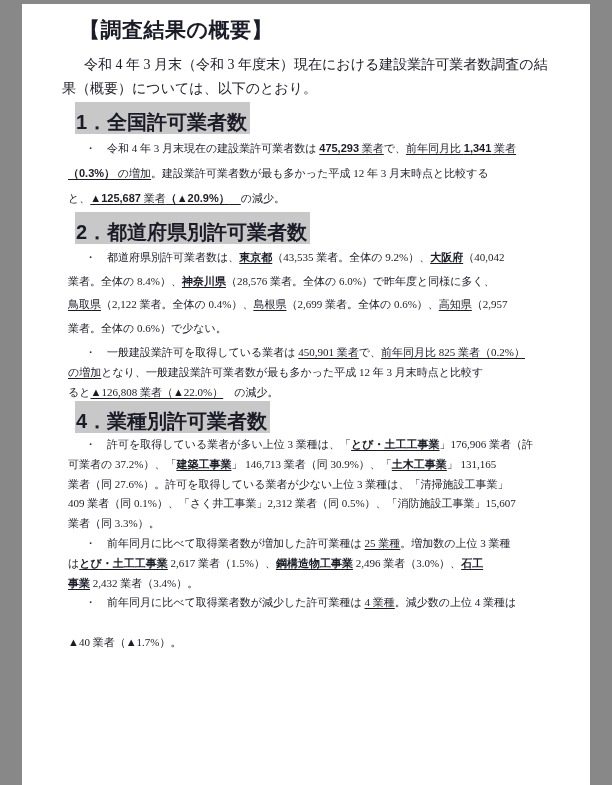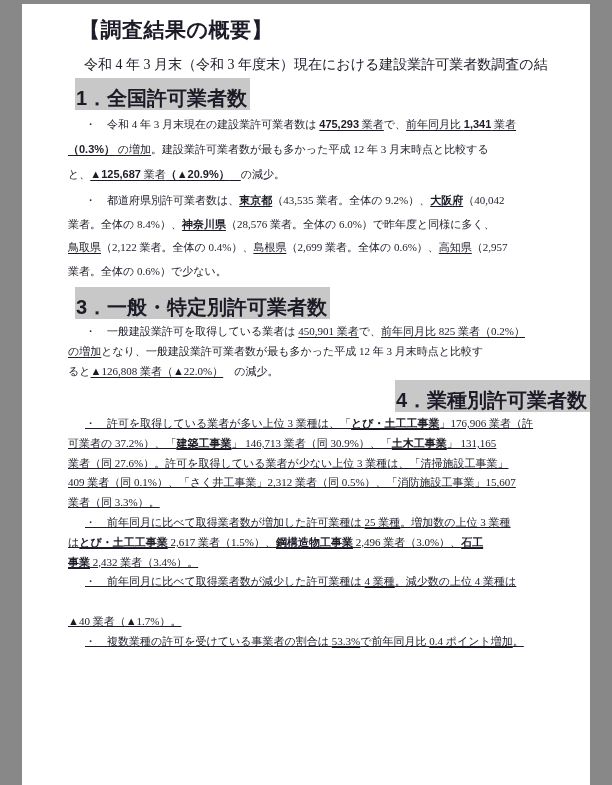--- a/index.html
+++ b/index.html
@@ -39,80 +39,79 @@
     line-height:24px;
   }
   .sec-heading{
     margin:9px 0 2px 53px;
     font-family:"Liberation Sans","DejaVu Sans",sans-serif;
     font-weight:700;
     font-size:20px;
     line-height:24px;
   }
   .sec3 .sec-heading{margin-top:12px;}
-  .sec4 .sec-heading{margin-top:7px;text-align:right;}
+  .sec4 .sec-heading{margin-top:7px;}
   .bullets{
     margin-top:2px;
     font-size:11px;
   }
   .sec-heading .hl{
     background:var(--hl,#c8c8c8);
     padding:9px 3px 1px 1px;
   }
   .para{
     margin:0 34px 0 46px;
     text-indent:17px;
   }
   .sec1 .para{line-height:25px;}
   .sec2 .para{line-height:23.5px;}
   .sec3 .para{line-height:20px;}
-  .sec4 .para{line-height:19.8px;text-decoration:underline;}
+  .sec4 .para{line-height:19.8px;}
   .b{
     font-family:"Liberation Sans","DejaVu Sans",sans-serif;
     font-weight:700;
   }
   .u{
     text-decoration:underline;
     text-underline-offset:2px;
   }
 </style>
 </head>
 <body>
 
 <div class="page">
 
   <h1 class="title">【調査結果の概要】</h1>
 
   <div class="intro">
-      <p class="para"><span class="">　令和 4 年 3 月末（令和 3 年度末）現在における建設業許可業者数調査の結</span><br></p>
+      <p class="para"><span class="">　令和 4 年 3 月末（令和 3 年度末）現在における建設業許可業者数調査の結</span><br><span class="">果（概要）については、以下のとおり。</span></p>
     </div>
 
   <section class="sec sec1">
     <h2 class="sec-heading"><span class="hl">1．全国許可業者数</span></h2>
     <div class="bullets">
         <p class="para"><span class="">・　令和 4 年 3 月末現在の建設業許可業者数は </span><span class="b u">475,293</span><span class="u"> 業者</span><span class="">で、</span><span class="u">前年同月比 </span><span class="b u">1,341</span><span class="u"> 業者</span><br><span class="b u">（0.3%）</span><span class="u"> の増加</span><span class="">。建設業許可業者数が最も多かった平成 12 年 3 月末時点と比較する</span><br><span class="">と、</span><span class="b u">▲125,687</span><span class="u"> 業者</span><span class="b u">（▲20.9%）</span><span class="u">　</span><span class="">の減少。</span></p>
       </div>
   </section>
 
   <section class="sec sec2">
+    <h2 class="sec-heading"><span class="hl">2．都道府県別許可業者数</span></h2>
     <div class="bullets">
         <p class="para"><span class="">・　都道府県別許可業者数は、</span><span class="b u">東京都</span><span class="">（43,535 業者。全体の 9.2%）、</span><span class="b u">大阪府</span><span class="">（40,042</span><br><span class="">業者。全体の 8.4%）、</span><span class="b u">神奈川県</span><span class="">（28,576 業者。全体の 6.0%）で昨年度と同様に多く、</span><br><span class="u">鳥取県</span><span class="">（2,122 業者。全体の 0.4%）、</span><span class="u">島根県</span><span class="">（2,699 業者。全体の 0.6%）、</span><span class="u">高知県</span><span class="">（2,957</span><br><span class="">業者。全体の 0.6%）で少ない。</span></p>
       </div>
   </section>
 
   <section class="sec sec3">
-    <h2 class="sec-heading"><span class="hl">3．一般・特定別許可業者数</span></h2>
     <div class="bullets">
         <p class="para"><span class="">・　一般建設業許可を取得している業者は </span><span class="u">450,901 業者</span><span class="">で、</span><span class="u">前年同月比 825 業者（0.2%）</span><br><span class="u">の増加</span><span class="">となり、一般建設業許可業者数が最も多かった平成 12 年 3 月末時点と比較す</span><br><span class="">ると</span><span class="u">▲126,808 業者（▲22.0%）</span><span class="">　の減少。</span></p>
       </div>
   </section>
 
   <section class="sec sec4">
     <h2 class="sec-heading"><span class="hl">4．業種別許可業者数</span></h2>
     <div class="bullets">
         <p class="para"><span class="">・　許可を取得している業者が多い上位 3 業種は、「</span><span class="b u">とび・土工工事業</span><span class="">」176,906 業者（許</span><br><span class="">可業者の 37.2%）、「</span><span class="b u">建築工事業</span><span class="">」 146,713 業者（同 30.9%）、「</span><span class="b u">土木工事業</span><span class="">」 131,165</span><br><span class="">業者（同 27.6%）。許可を取得している業者が少ない上位 3 業種は、「清掃施設工事業」</span><br><span class="">409 業者（同 0.1%）、「さく井工事業」2,312 業者（同 0.5%）、「消防施設工事業」15,607</span><br><span class="">業者（同 3.3%）。</span></p>
         <p class="para"><span class="">・　前年同月に比べて取得業者数が増加した許可業種は </span><span class="u">25 業種</span><span class="">。増加数の上位 3 業種</span><br><span class="">は</span><span class="b u">とび・土工工事業</span><span class=""> 2,617 業者（1.5%）、</span><span class="b u">鋼構造物工事業</span><span class=""> 2,496 業者（3.0%）、</span><span class="b u">石工</span><br><span class="b u">事業</span><span class=""> 2,432 業者（3.4%）。</span></p>
         <p class="para"><span class="">・　前年同月に比べて取得業者数が減少した許可業種は </span><span class="u">4 業種</span><span class="">。減少数の上位 4 業種は</span><br><br><span class="">▲40 業者（▲1.7%）。</span></p>
-        <p class="para"><span class="">・　複数業種の許可を受けている事業者の割合は </span><span class="u">53.3%</span><span class="">で前年同月比 </span><span class="u">0.4 ポイント増加</span><span class="">。</span></p>
       </div>
   </section>
 
 </div>
 
 </body></html>

